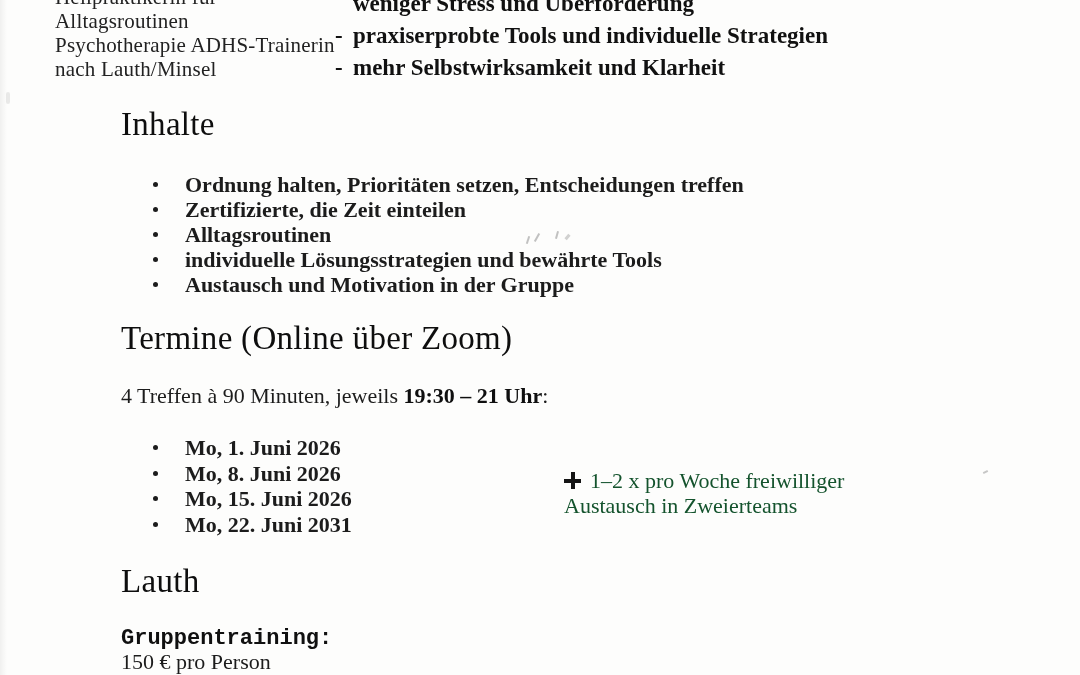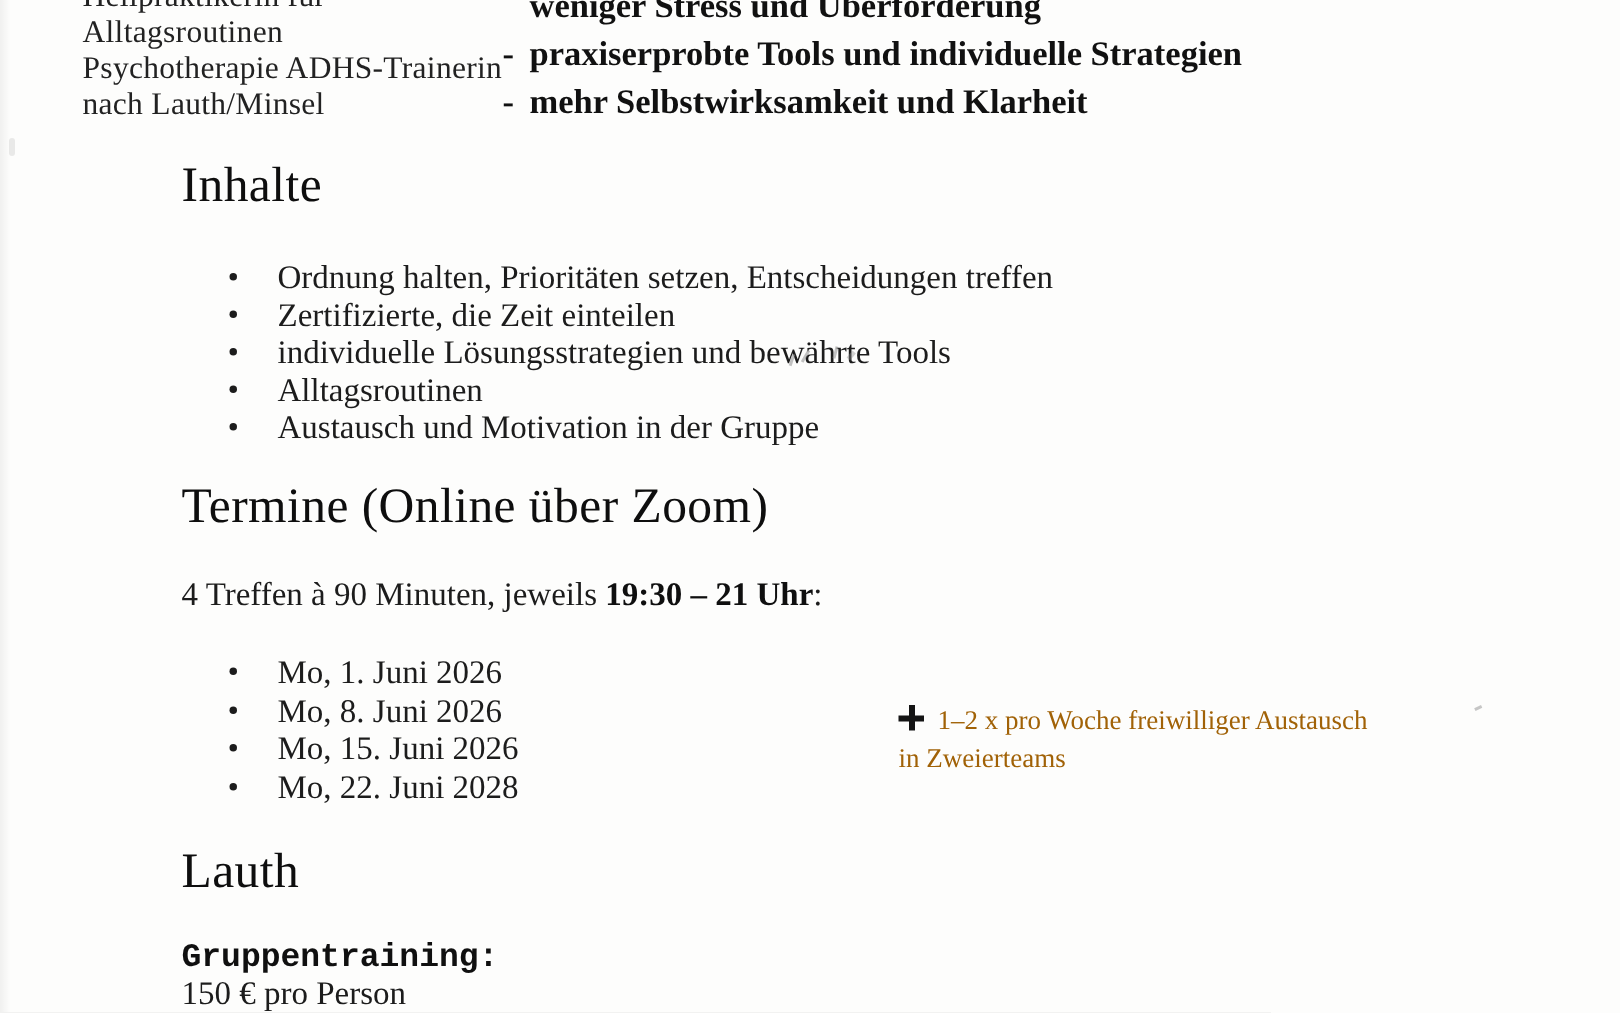--- a/index.html
+++ b/index.html
@@ -38,36 +38,36 @@
   .benefit-row.no-marker .benefit-marker{visibility:hidden;}
 
   .h1{
     font-size:33px;font-weight:normal;color:#0e0e0e;
     letter-spacing:.3px;
   }
   .h1.inhalte{left:121px;top:106px;}
   .h1.termine{left:121px;top:320px;}
   .h1.kosten{left:121px;top:563px;}
 
-  .bullet-list{font-size:22px;line-height:25px;}
+  .bullet-list{font-size:22px;line-height:25px;font-weight:bold;}
   .bullet-list.inhalte-list{left:150px;top:172px;}
   .bullet-list.dates-list{left:150px;top:435px;line-height:25.5px;}
   .bullet-row{display:flex;align-items:flex-start;}
   .bullet-dot{
     flex:0 0 5px;width:5px;height:5px;border-radius:50%;
     background:#1c1c1c;margin:10px 0 0 3px;
   }
   .bullet-text{margin-left:27px;}
 
   .intro-line{left:121px;top:383px;font-size:22px;}
   .intro-line b{color:#0f0f0f;}
 
   .plus-note{
-    left:599px;top:468px;width:322px;
-    font-size:18px;line-height:25px;color:#a16207;
+    left:564px;top:468px;width:322px;
+    font-size:22px;line-height:25px;color:#14532d;
   }
   .plus-icon{
     position:relative;display:inline-block;width:17px;height:17px;
     margin-right:9px;vertical-align:-1px;
   }
   .plus-icon::before,.plus-icon::after{
     content:"";position:absolute;background:#141414;
   }
   .plus-icon::before{left:0;top:6.5px;width:17px;height:4px;}
   .plus-icon::after{left:6.5px;top:0;width:4px;height:17px;}
@@ -117,25 +117,25 @@
     <div class="bullet-row">
       <span class="bullet-dot"></span>
       <span class="bullet-text">Ordnung halten, Prioritäten setzen, Entscheidungen treffen</span>
     </div>
     <div class="bullet-row">
       <span class="bullet-dot"></span>
       <span class="bullet-text">Zertifizierte, die Zeit einteilen</span>
     </div>
     <div class="bullet-row">
       <span class="bullet-dot"></span>
-      <span class="bullet-text">individuelle Lösungsstrategien und bewährte Tools</span>
+      <span class="bullet-text">Alltagsroutinen</span>
     </div>
     <div class="bullet-row">
       <span class="bullet-dot"></span>
-      <span class="bullet-text">Alltagsroutinen</span>
+      <span class="bullet-text">individuelle Lösungsstrategien und bewährte Tools</span>
     </div>
     <div class="bullet-row">
       <span class="bullet-dot"></span>
       <span class="bullet-text">Austausch und Motivation in der Gruppe</span>
     </div>
   </div>
 
   <div class="abs h1 termine">Termine (Online über Zoom)</div>
 
   <div class="abs intro-line">
@@ -150,21 +150,21 @@
     <div class="bullet-row">
       <span class="bullet-dot"></span>
       <span class="bullet-text">Mo, 8. Juni 2026</span>
     </div>
     <div class="bullet-row">
       <span class="bullet-dot"></span>
       <span class="bullet-text">Mo, 15. Juni 2026</span>
     </div>
     <div class="bullet-row">
       <span class="bullet-dot"></span>
-      <span class="bullet-text">Mo, 22. Juni 2028</span>
+      <span class="bullet-text">Mo, 22. Juni 2031</span>
     </div>
   </div>
 
   <div class="abs plus-note">
     <span class="plus-icon"></span><span>1–2 x pro Woche freiwilliger Austausch in Zweierteams</span>
   </div>
 
   <div class="abs h1 kosten">Lauth</div>
   <div class="abs gt-label">Gruppentraining:</div>
   <div class="abs price">150 € pro Person</div>

